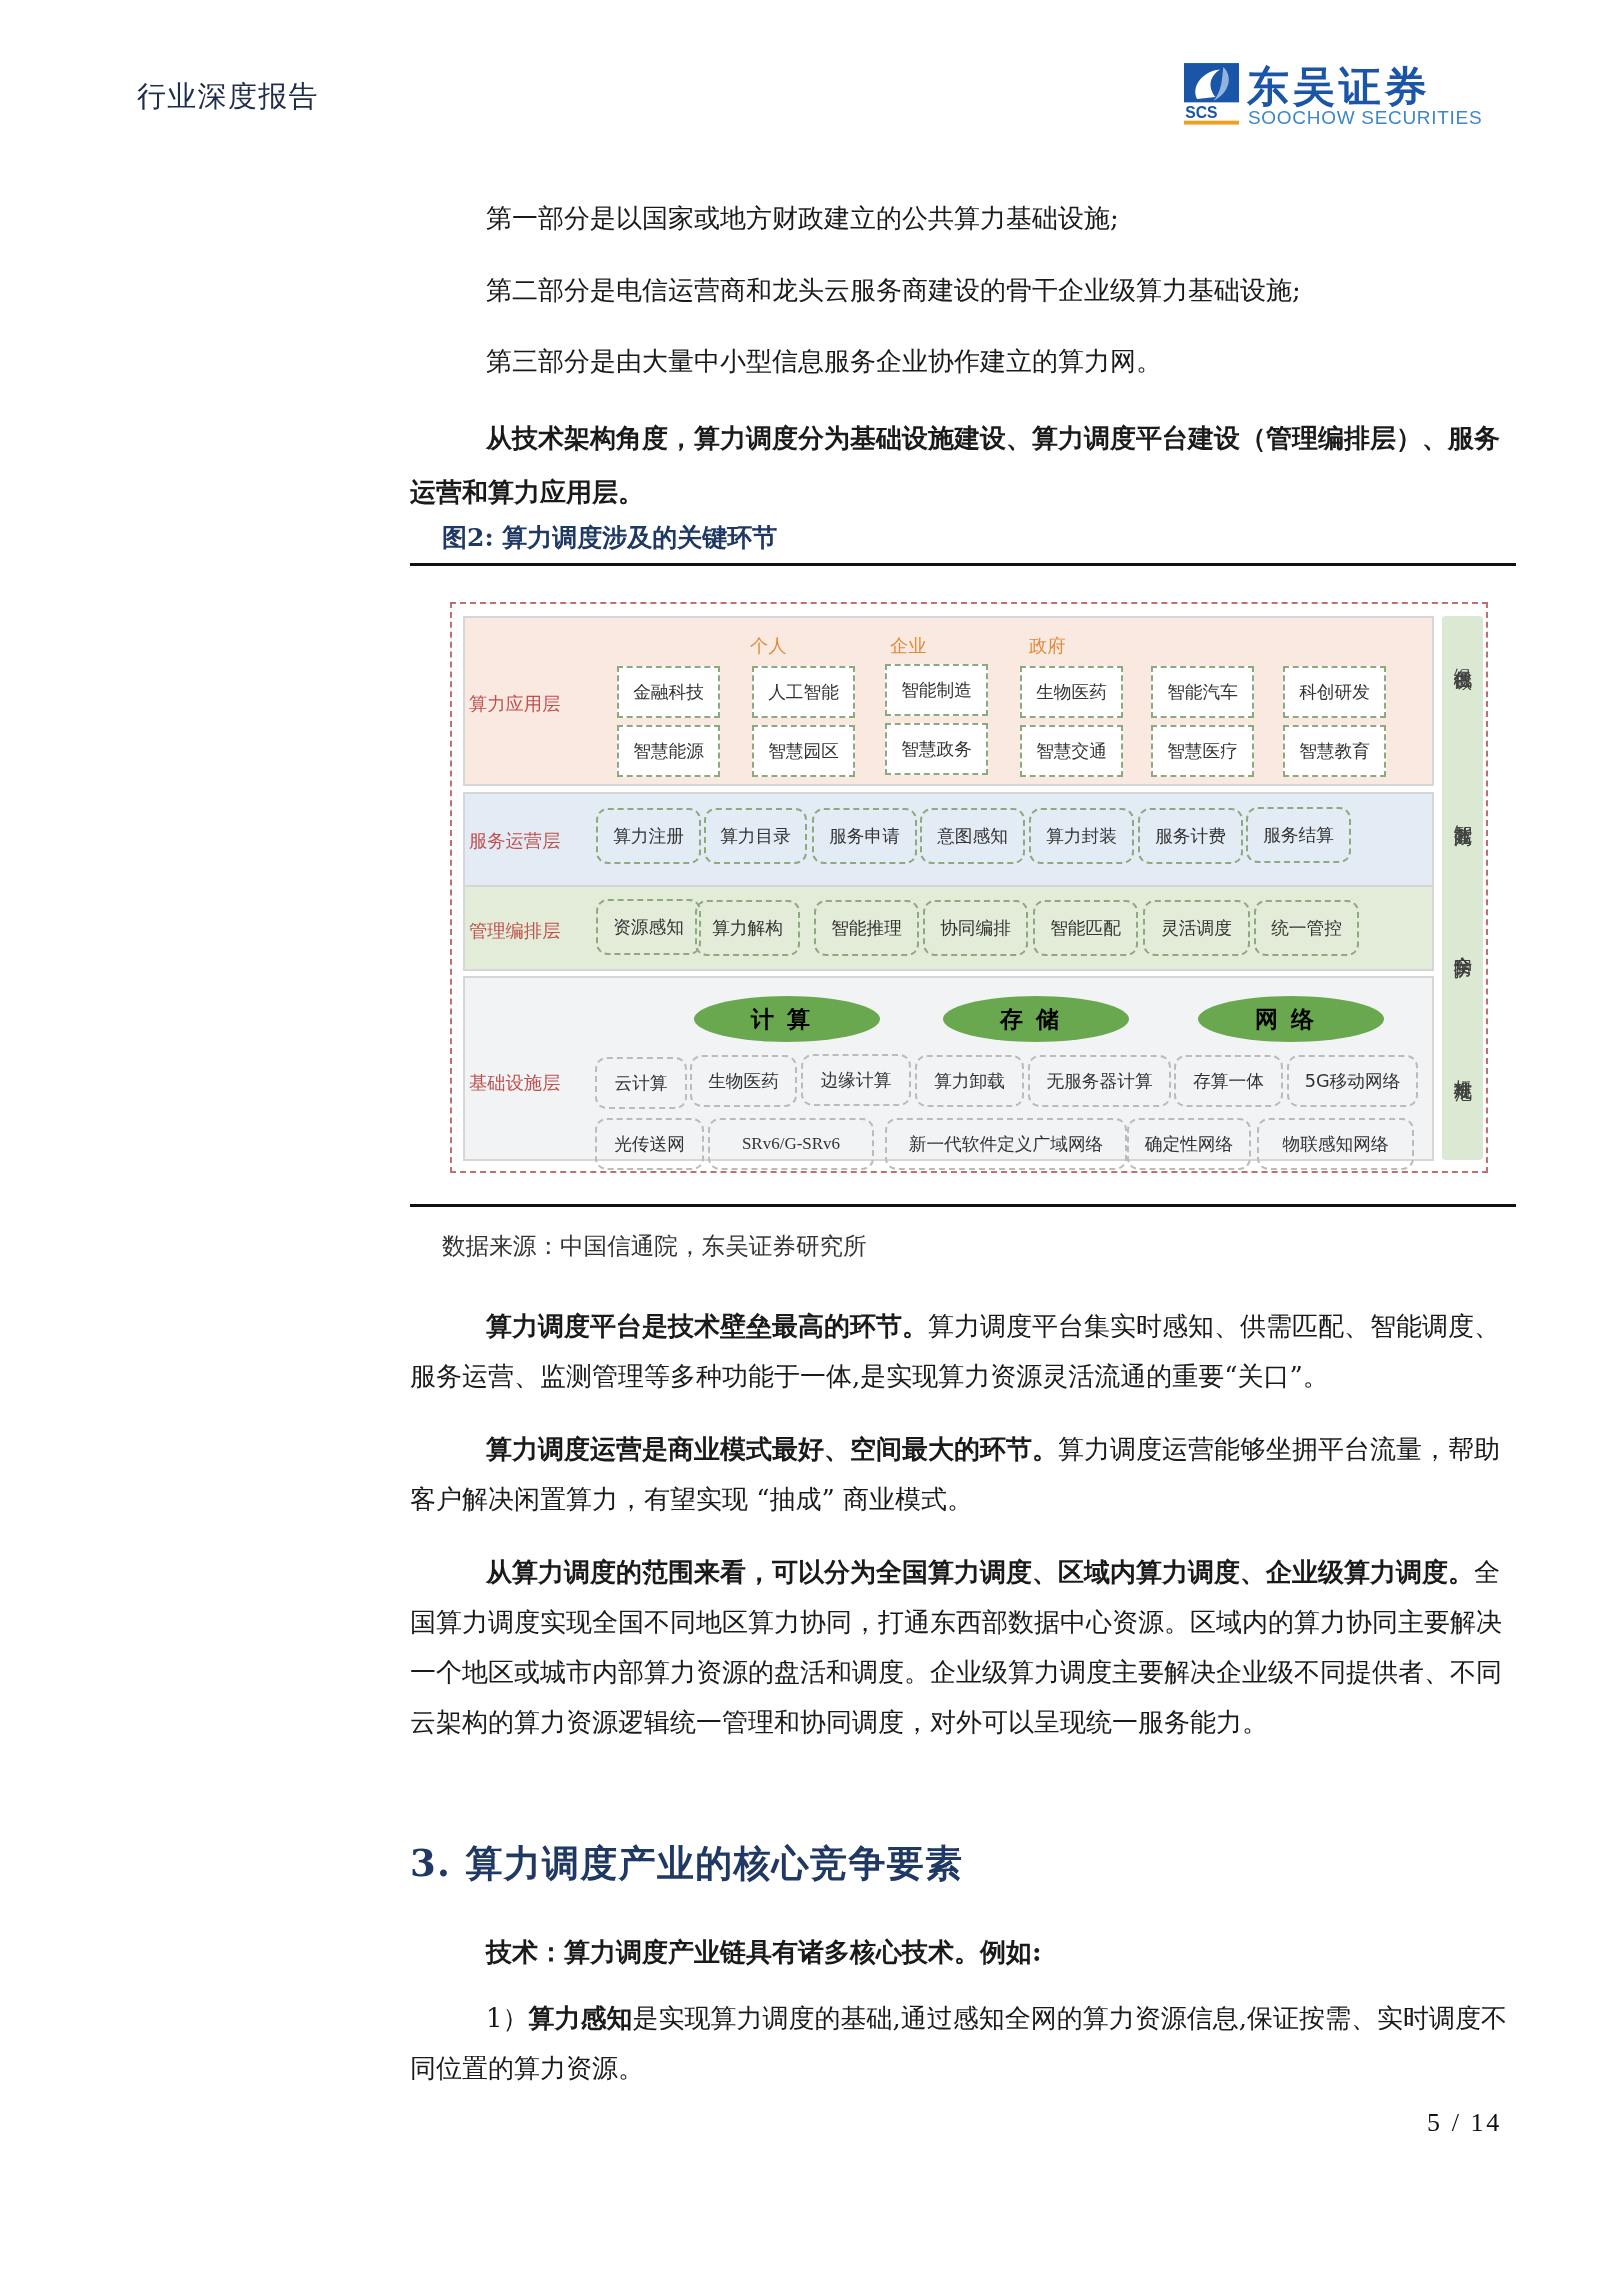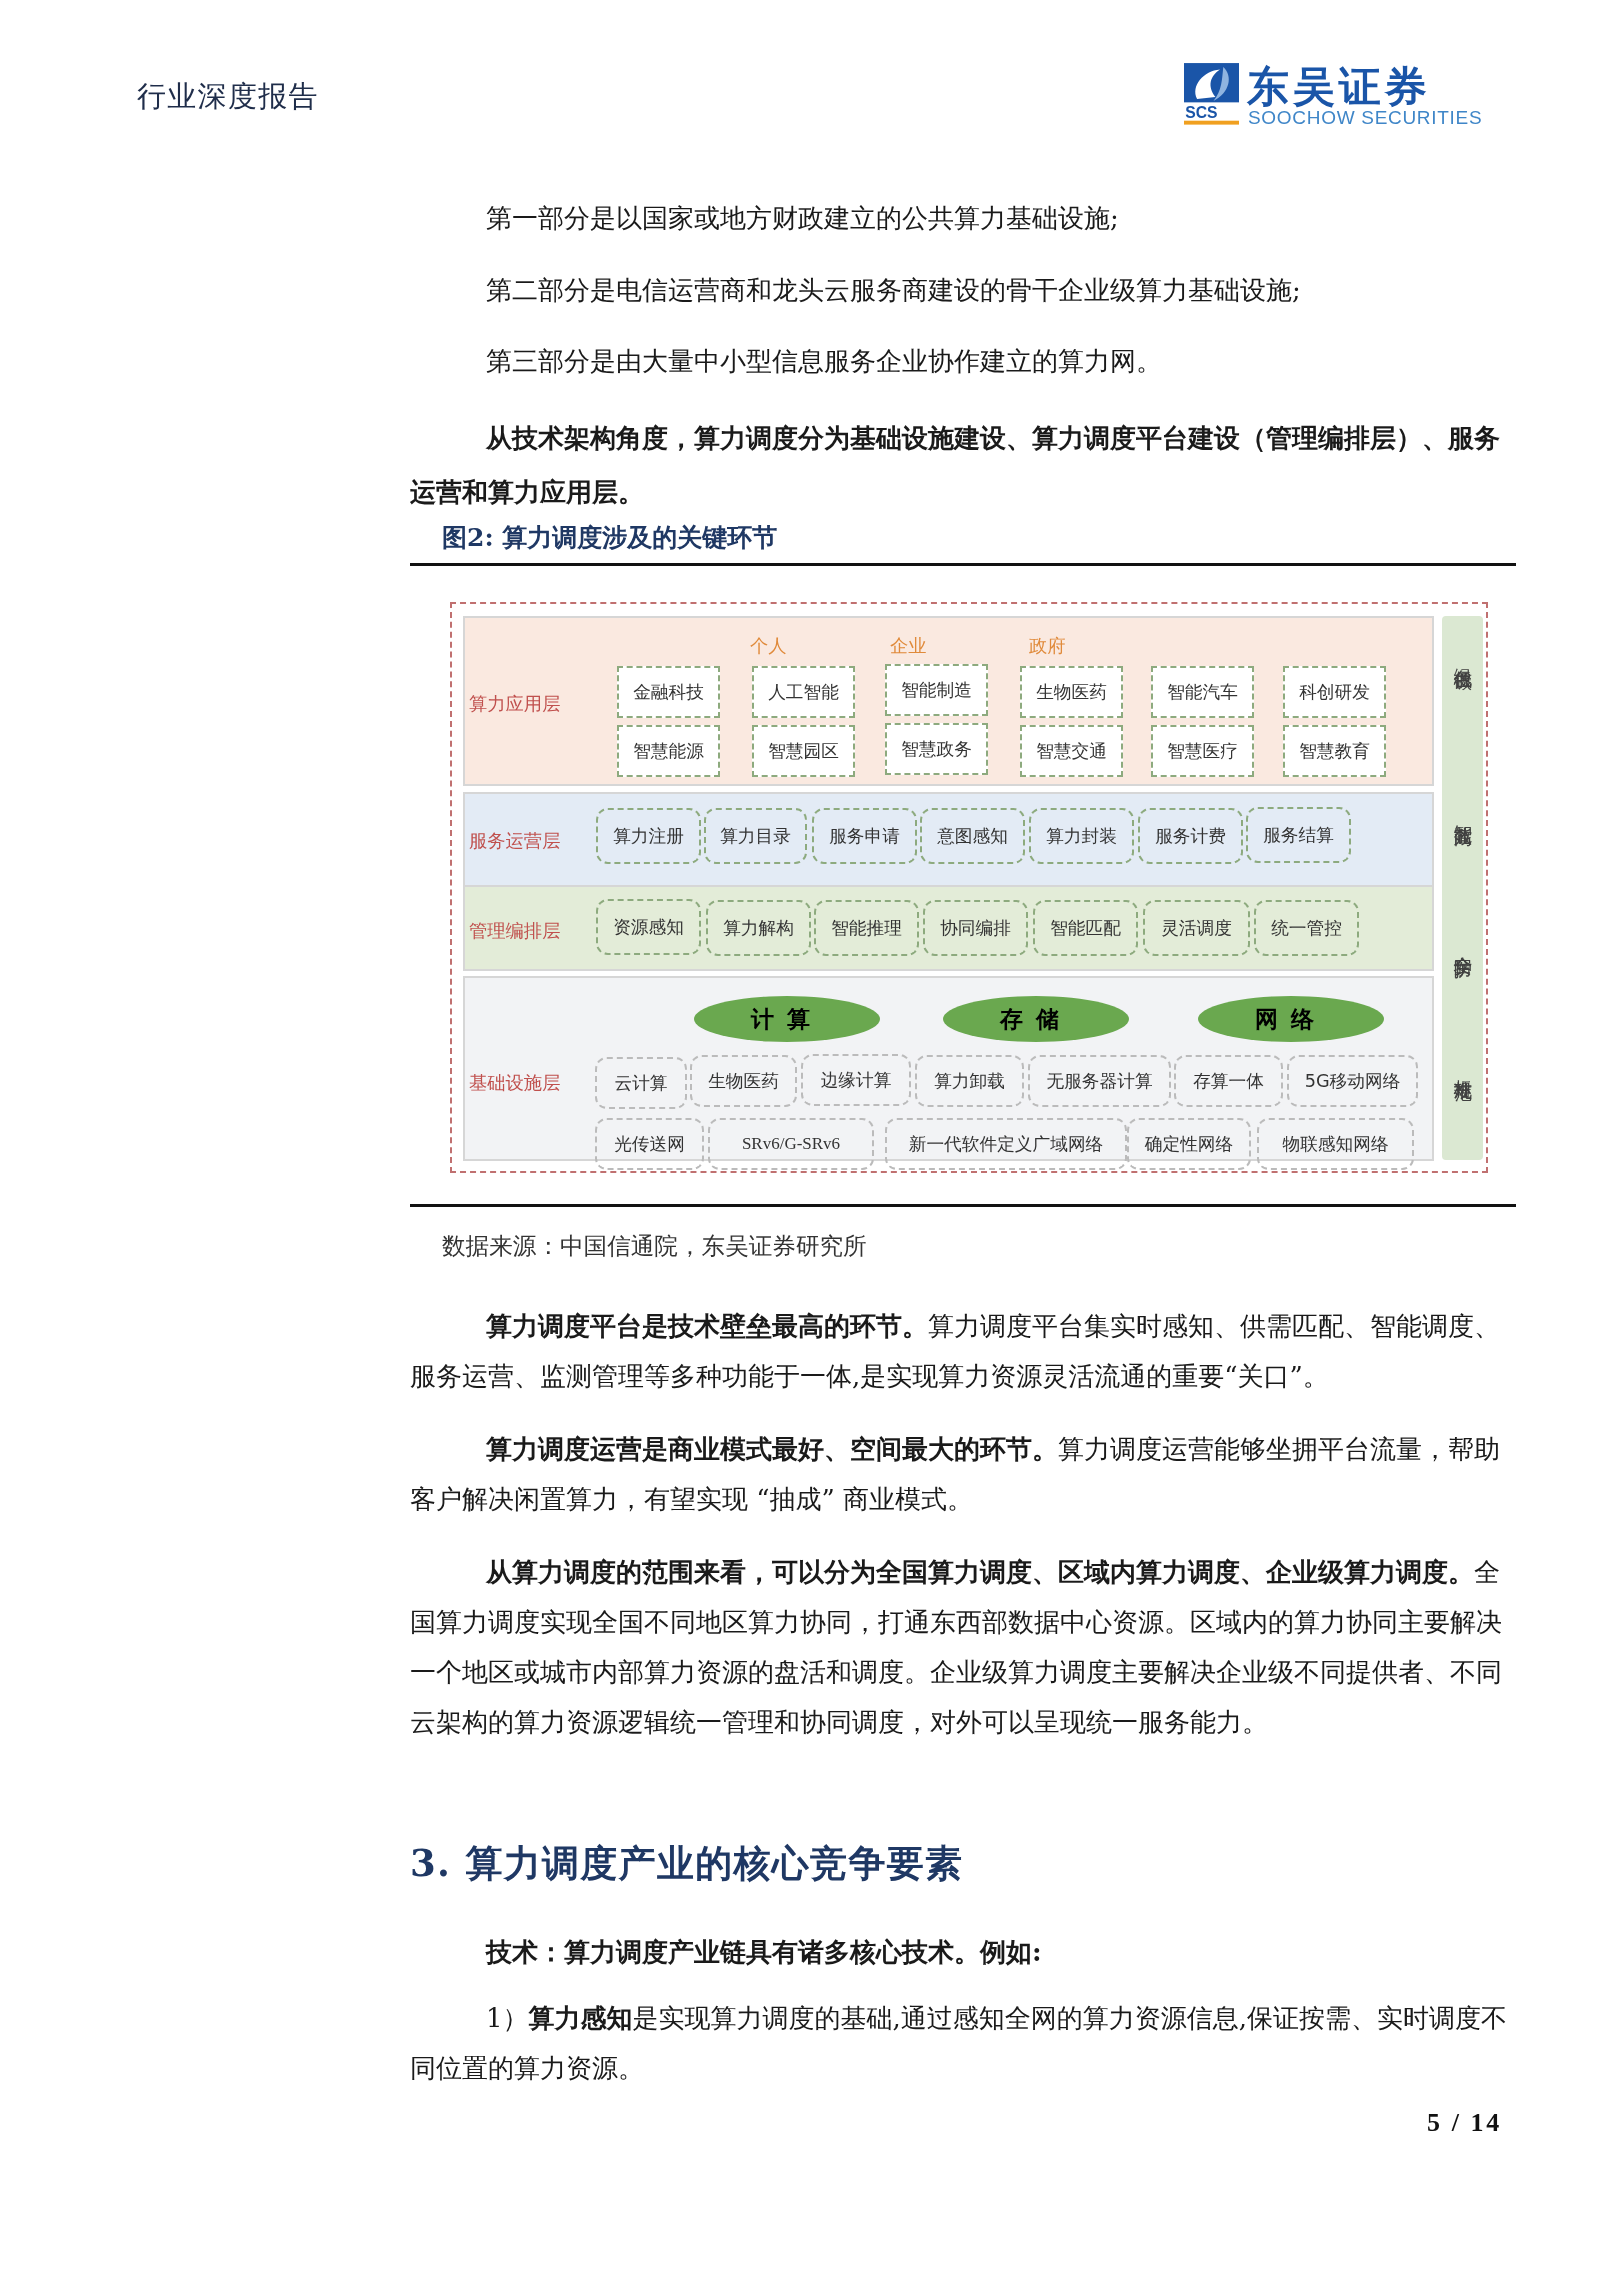--- a/index.html
+++ b/index.html
@@ -45,21 +45,21 @@
   .ellipse { position: absolute; width: 186px; height: 46px; border-radius: 50%; background: #6aa84f;
              color: #000000; font-family: "DejaVu Sans", sans-serif; font-size: 23px; letter-spacing: 13px;
              display: flex; align-items: center; justify-content: center; font-weight: bold; }
 
   .side { position: absolute; left: 992px; top: 14.4px; width: 41px; height: 544px; background: #dbe8d2; border-radius: 3.9px; }
   .side-item { position: absolute; left: 0; width: 41px; text-align: center; font-family: "DejaVu Sans", sans-serif; font-size: 18.3px; line-height: 21.6px; color: #404040; }
 
   .source { left: 442px; top: 1230px; font-size: 23.6px; color: #333; }
 
   .h3 { left: 410px; top: 1839px; font-size: 37px; font-weight: bold; color: #1f3864; letter-spacing: 1.3px; }
-  .pageno { left: 1427px; top: 2108px; font-family: "Liberation Serif", serif; font-weight: bold; font-size: 26px; color: #111; letter-spacing: 2.6px; }
+  .pageno { left: 1427px; top: 2108px; font-family: "Liberation Serif", serif; font-weight: normal; font-size: 26px; color: #111; letter-spacing: 2.6px; }
 </style>
 </head>
 <body>
 
 <div class="abs hdr-title">行业深度报告</div>
 <div class="abs logo">
   <svg class="logo-mark" viewBox="0 0 84 96">
     <rect x="0" y="0" width="84" height="60" fill="#1a55a8"></rect>
     <path d="M20 55 C 10 35, 30 12, 55 10 C 40 20, 35 35, 48 52 Z" fill="#ffffff"></path>
     <path d="M60 6 C 75 20, 70 45, 45 58 C 58 42, 58 25, 60 6 Z" fill="#8fb4e0"></path>
@@ -109,21 +109,21 @@
     <div class="box svc" style="left:347px; top:14.4px; width:105px">服务申请</div>
     <div class="box svc" style="left:455px; top:14.4px; width:105px">意图感知</div>
     <div class="box svc" style="left:564px; top:14.4px; width:105px">算力封装</div>
     <div class="box svc" style="left:673px; top:14.4px; width:105px">服务计费</div>
     <div class="box svc" style="left:781px; top:13px; width:105px">服务结算</div>
   </div>
 
   <div class="layer l-mgmt">
     <div class="layer-label" style="top:31px">管理编排层</div>
     <div class="box svc" style="left:131px; top:11.8px; width:105px">资源感知</div>
-    <div class="box svc" style="left:241px; top:13px; width:105px">算力解构</div>
+    <div class="box svc" style="left:230px; top:13px; width:105px">算力解构</div>
     <div class="box svc" style="left:349px; top:13px; width:105px">智能推理</div>
     <div class="box svc" style="left:458px; top:13px; width:105px">协同编排</div>
     <div class="box svc" style="left:568px; top:13px; width:105px">智能匹配</div>
     <div class="box svc" style="left:678px; top:13px; width:107px">灵活调度</div>
     <div class="box svc" style="left:789px; top:13px; width:105px">统一管控</div>
   </div>
 
   <div class="layer l-infra">
     <div class="layer-label" style="top:92px">基础设施层</div>
     <div class="ellipse" style="left:229px; top:18.3px">计算</div>

